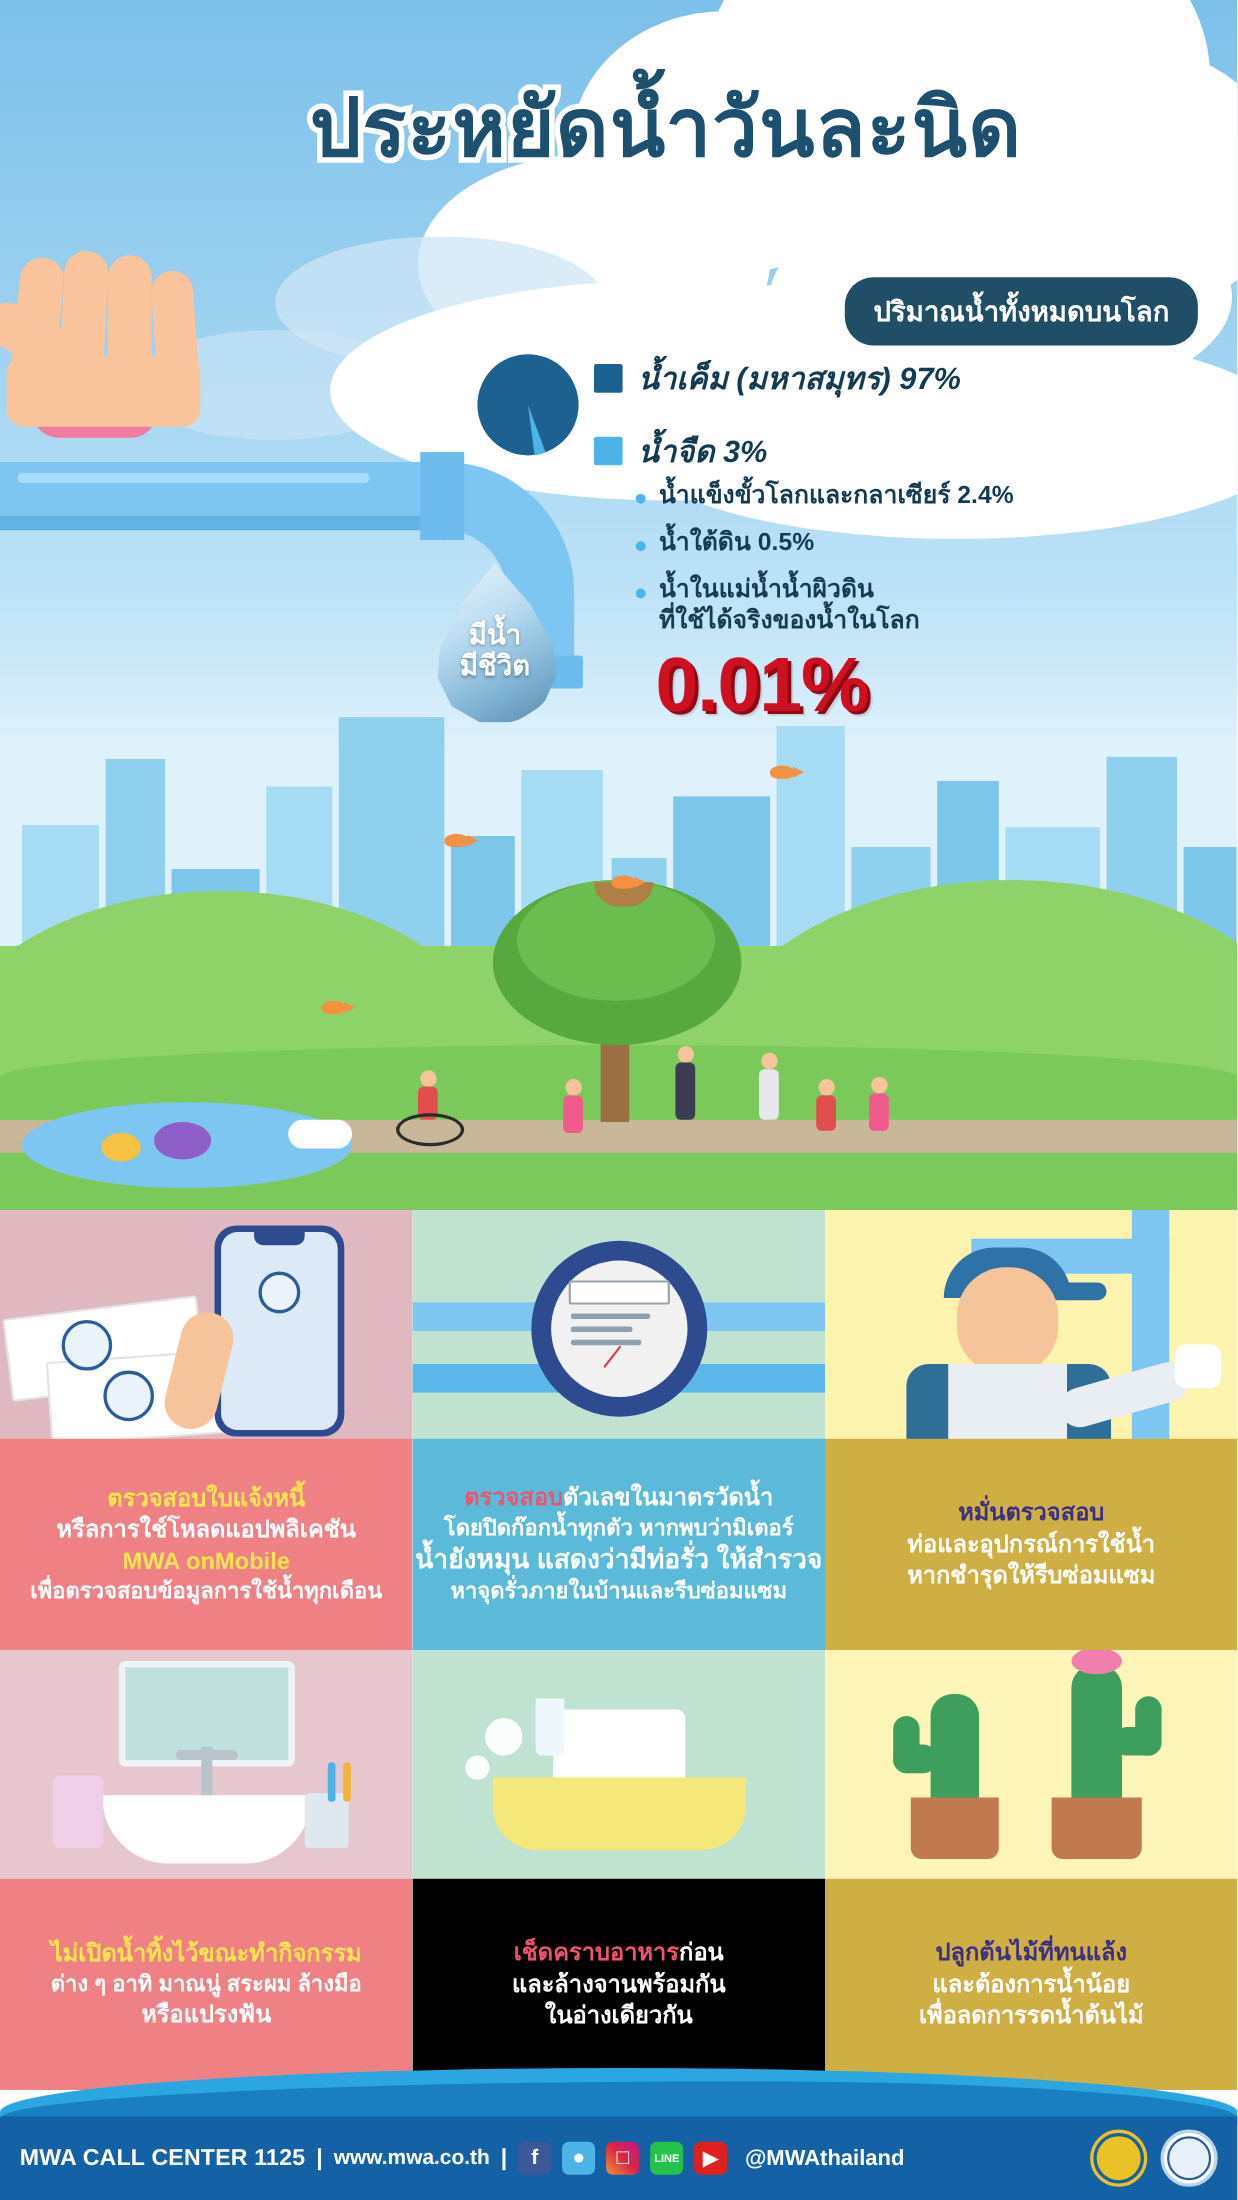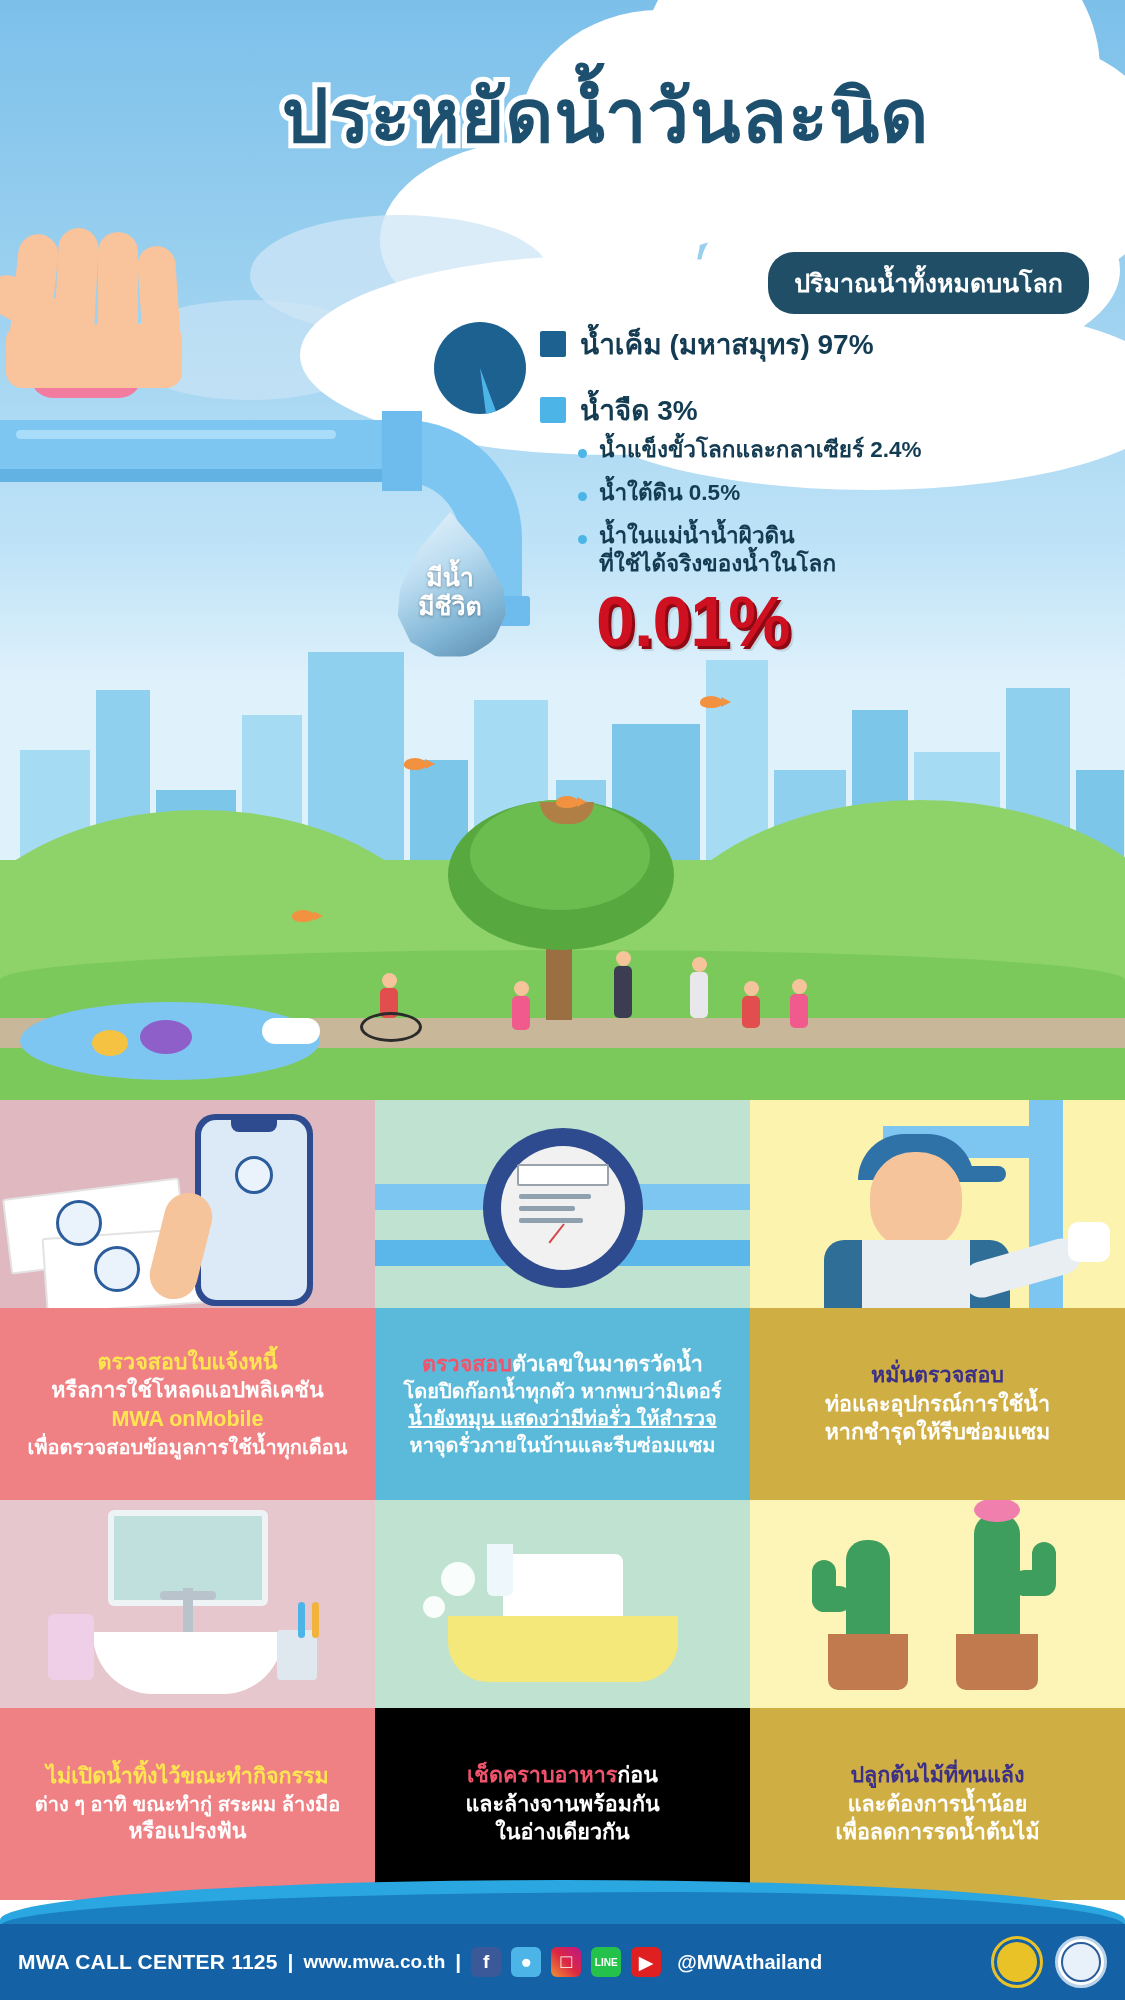--- a/index.html
+++ b/index.html
@@ -51,21 +51,21 @@
   .pie{
     position:absolute; left:434px; top:322px; width:92px; height:92px; z-index:45;
     border-radius:50%; background:#1d6191;
     overflow:hidden;
   }
   .pie .slice{
     position:absolute; left:46px; top:46px; width:46px; height:46px;
     background:#4db4e8;
     clip-path:polygon(0 0, 6px 46px, 17px 46px);
   }
-  .legend{ position:absolute; left:540px; top:322px; z-index:45; width:560px; }
+  .legend{ position:absolute; left:540px; top:322px; z-index:45; width:560px;font-style:italic; }
   .legend-row{ display:flex; align-items:center; gap:14px; margin-bottom:22px; }
   .legend-sw{ width:26px; height:26px; flex:0 0 26px; border-radius:2px; }
   .legend-lbl{ font-size:28px; font-weight:bold; color:#133b52; white-space:nowrap; }
 
   .bullets{ position:absolute; left:578px; top:436px; z-index:45; width:540px; }
   .bullet{ display:flex; gap:12px; margin-bottom:15px; align-items:flex-start; }
   .bdot{ width:9px; height:9px; border-radius:50%; background:#4db4e8; margin-top:13px; flex:0 0 9px; }
   .btxt{ font-size:22.5px; font-weight:bold; color:#133b52; line-height:1.24; white-space:pre-line; }
 
   .bignum{
@@ -389,21 +389,21 @@
             <div class="meter-bar"></div>
             <div class="meter-bar" style="top:60px;width:56px;"></div>
             <div class="meter-bar" style="top:72px;width:64px;"></div>
             <div class="meter-needle"></div>
           </div>
         </div>
       </div>
       <div class="cap">
         <span class="cap-line"><span class="hl-r">ตรวจสอบ</span><span>ตัวเลขในมาตรวัดน้ำ</span></span>
         <span class="cap-line" style="font-size:20px;">โดยปิดก๊อกน้ำทุกตัว หากพบว่ามิเตอร์</span>
-        <span class="cap-line" style="font-size:20px;text-decoration:underline;">น้ำยังหมุน แสดงว่ามีท่อรั่ว ให้สำรวจ</span>
+        <span class="cap-line" style="font-size:24px;">น้ำยังหมุน แสดงว่ามีท่อรั่ว ให้สำรวจ</span>
         <span class="cap-line" style="font-size:20px;">หาจุดรั่วภายในบ้านและรีบซ่อมแซม</span>
       </div>
     </div>
 
     <div class="card c3">
       <div class="art">
         <div style="position:absolute;right:62px;top:0;width:34px;height:210px;background:#7ec6f2;"></div>
         <div style="position:absolute;right:62px;top:26px;width:180px;height:32px;background:#7ec6f2;"></div>
         <div class="cap-brim"></div>
         <div class="cap-blue"></div>
@@ -426,21 +426,21 @@
         <div class="faucet"></div>
         <div style="position:absolute;left:50%;bottom:108px;transform:translateX(-50%);width:56px;height:9px;background:#b9c3cb;border-radius:4px;"></div>
         <div class="sink"></div>
         <div class="soapbot"></div>
         <div class="brushcup"></div>
         <div style="position:absolute;right:70px;bottom:70px;width:7px;height:36px;background:#4db4e8;border-radius:4px;"></div>
         <div style="position:absolute;right:56px;bottom:70px;width:7px;height:36px;background:#f2b33d;border-radius:4px;"></div>
       </div>
       <div class="cap">
         <span class="cap-line hl-y">ไม่เปิดน้ำทิ้งไว้ขณะทำกิจกรรม</span>
-        <span class="cap-line" style="font-size:20px;">ต่าง ๆ อาทิ ขณะทำกู่ สระผม ล้างมือ</span>
+        <span class="cap-line" style="font-size:20px;">ต่าง ๆ อาทิ มาณนู่ สระผม ล้างมือ</span>
         <span class="cap-line">หรือแปรงฟัน</span>
       </div>
     </div>
 
     <div class="card c5">
       <div class="art">
         <div class="plates"></div>
         <div style="position:absolute;left:112px;top:44px;width:26px;height:52px;background:#eef7fb;border-radius:0 0 6px 6px;"></div>
         <div style="position:absolute;left:66px;top:62px;width:34px;height:34px;background:#fff;border-radius:50%;opacity:.9;"></div>
         <div style="position:absolute;left:48px;top:96px;width:22px;height:22px;background:#fff;border-radius:50%;opacity:.9;"></div>

